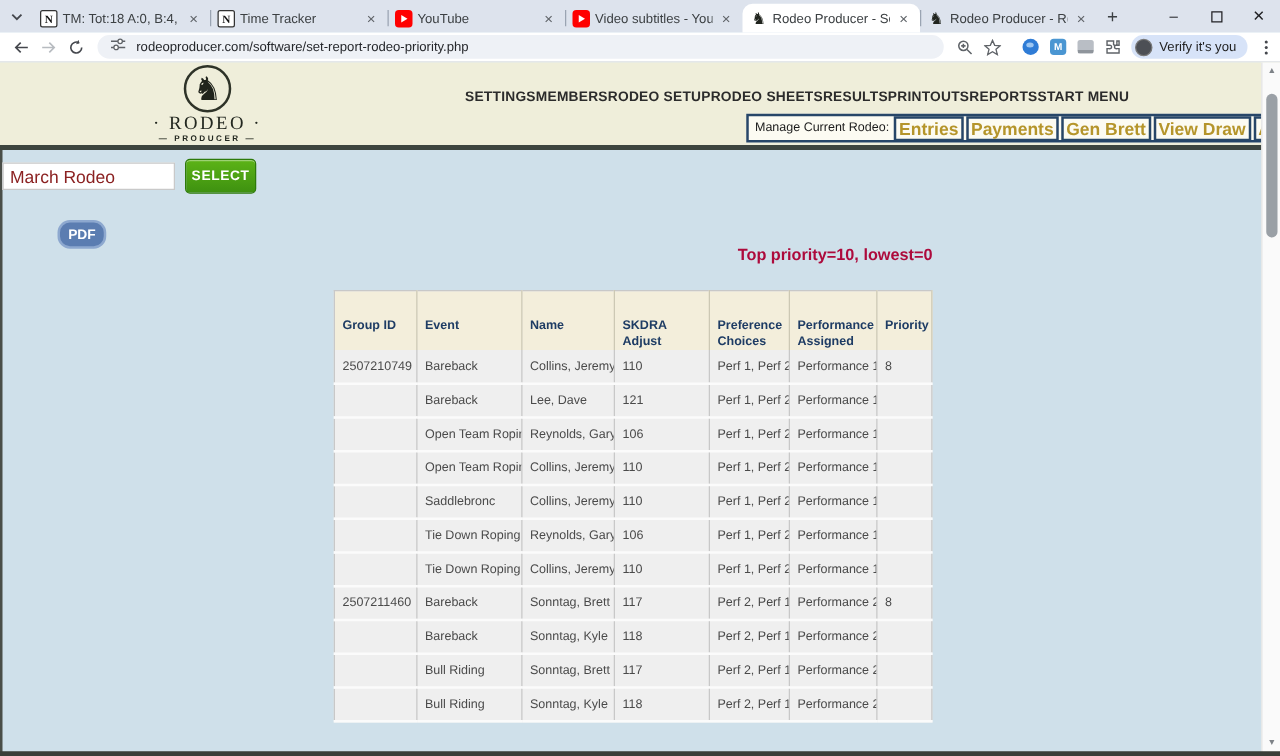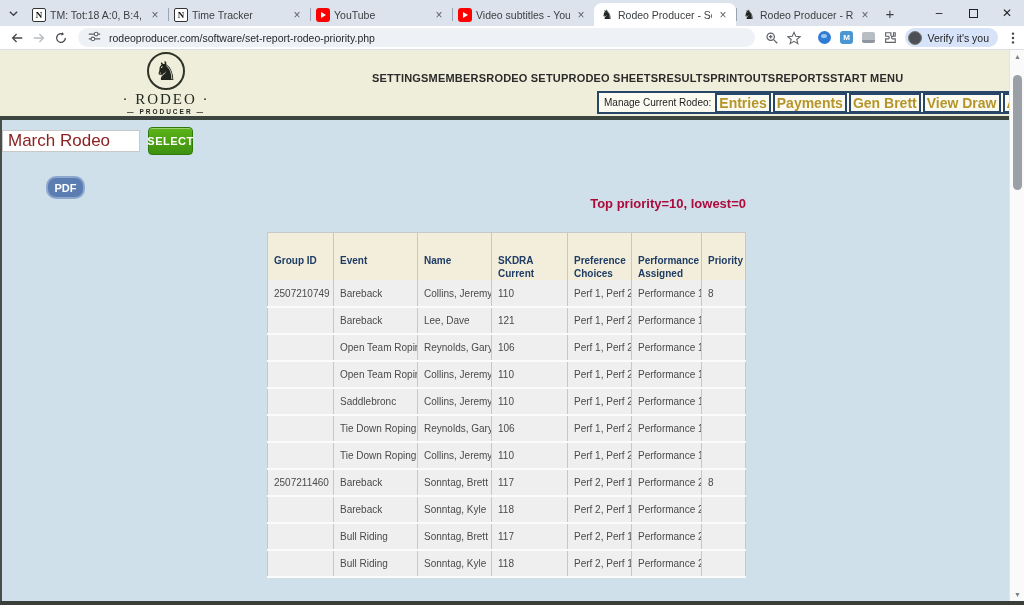--- a/index.html
+++ b/index.html
@@ -48,22 +48,22 @@
   .nav { position:absolute; left:372px; top:72px; width:530px; display:flex; justify-content:space-between; }
   .nav-link { font-size:11px; font-weight:bold; color:#2b2b2b; letter-spacing:0.2px; white-space:nowrap; }
   .manage-bar { position:absolute; left:597px; top:91px; width:416px; height:23px; background:#fcfbf2; border:2px solid #274668; display:flex; align-items:center; padding:0 2px; }
   .manage-label { font-size:10px; color:#1c1c1c; white-space:nowrap; margin:0 3px; }
   .mbtn { border:2px solid #274668; color:#b5952b; font-weight:bold; font-size:14px; padding:0px 2px; margin:0 1px; white-space:nowrap; }
 
   
   .page-body { position:absolute; top:120px; left:0; width:1024px; height:485px; background:#cfe0ea; border-left:2px solid #4a4e48; }
   .bottom-edge { position:absolute; bottom:0; left:0; width:1024px; height:4px; background:#3a3e39; z-index:6; }
 
-  .rodeo-select { position:absolute; left:2px; top:130px; width:138px; height:22px; background:#fff; border:1px solid #c9c9c9; font-size:17px; color:#8b2121; display:flex; align-items:center; padding-left:5px; }
-  .select-btn { position:absolute; left:148px; top:127px; width:45px; height:28px; background:linear-gradient(#5cb317,#3e9110); border:1px solid #2d7a0a; border-radius:4px; color:#fff; font-weight:bold; font-size:11px; display:flex; align-items:center; justify-content:center; box-shadow:inset 0 1px 0 rgba(255,255,255,.4); letter-spacing:0.5px; }
+  .rodeo-select { position:absolute; left:2px; top:130px; width:138px; height:22px; background:#fff; border:1px solid #c9c9c9; font-size:14px; color:#8b2121; display:flex; align-items:center; padding-left:5px; }
+  .select-btn { position:absolute; left:148px; top:127px; width:57px; height:28px; background:linear-gradient(#5cb317,#3e9110); border:1px solid #2d7a0a; border-radius:4px; color:#fff; font-weight:bold; font-size:11px; display:flex; align-items:center; justify-content:center; box-shadow:inset 0 1px 0 rgba(255,255,255,.4); letter-spacing:0.5px; }
   .pdf-btn { position:absolute; left:6px; top:176px; width:39px; height:23px; background:#5b7db1; border:2px solid #8da8cf; border-radius:10px; color:#fff; font-weight:bold; font-size:11px; display:flex; align-items:center; justify-content:center;margin-left:40px; }
   .page-title { position:absolute; left:146px; top:196px; width:600px; text-align:right; font-weight:bold; font-size:13px; color:#ad0a3c; }
 
   table.prio { position:absolute; left:267px; top:232px; width:478px; border-collapse:collapse; table-layout:fixed; background:#efefef; border:1px solid #c8c8c8; }
   table.prio col.c0{width:66px} table.prio col.c1{width:84px} table.prio col.c2{width:74px}
   table.prio col.c3{width:76px} table.prio col.c4{width:64px} table.prio col.c5{width:70px} table.prio col.c6{width:44px}
   table.prio th { background:#f3eedb; color:#1e3c64; font-size:10px; font-weight:bold; text-align:left; vertical-align:top; height:46px; padding:21px 2px 0 6px; border-right:1px solid #ccc8b4; line-height:13px; }
   table.prio td { font-size:10px; color:#4a4a4a; height:27px; padding:0 2px 0 6px; border-right:1px solid #c8c8c8; border-bottom:2px solid #fbfbfb; white-space:nowrap; overflow:hidden; vertical-align:middle; background:#efefef; }
 
   
@@ -237,21 +237,21 @@
         <col class="c3">
         <col class="c4">
         <col class="c5">
         <col class="c6">
       </colgroup>
     <thead id="thead">
         <tr>
           <th>Group ID</th>
           <th>Event</th>
           <th>Name</th>
-          <th>SKDRA Current</th>
+          <th>SKDRA Adjust</th>
           <th>Preference Choices</th>
           <th>Performance Assigned</th>
           <th>Priority</th>
         </tr>
       </thead>
     <tbody id="tbody">
         <tr>
           <td>2507210749</td>
           <td>Bareback</td>
           <td>Collins, Jeremy</td>

